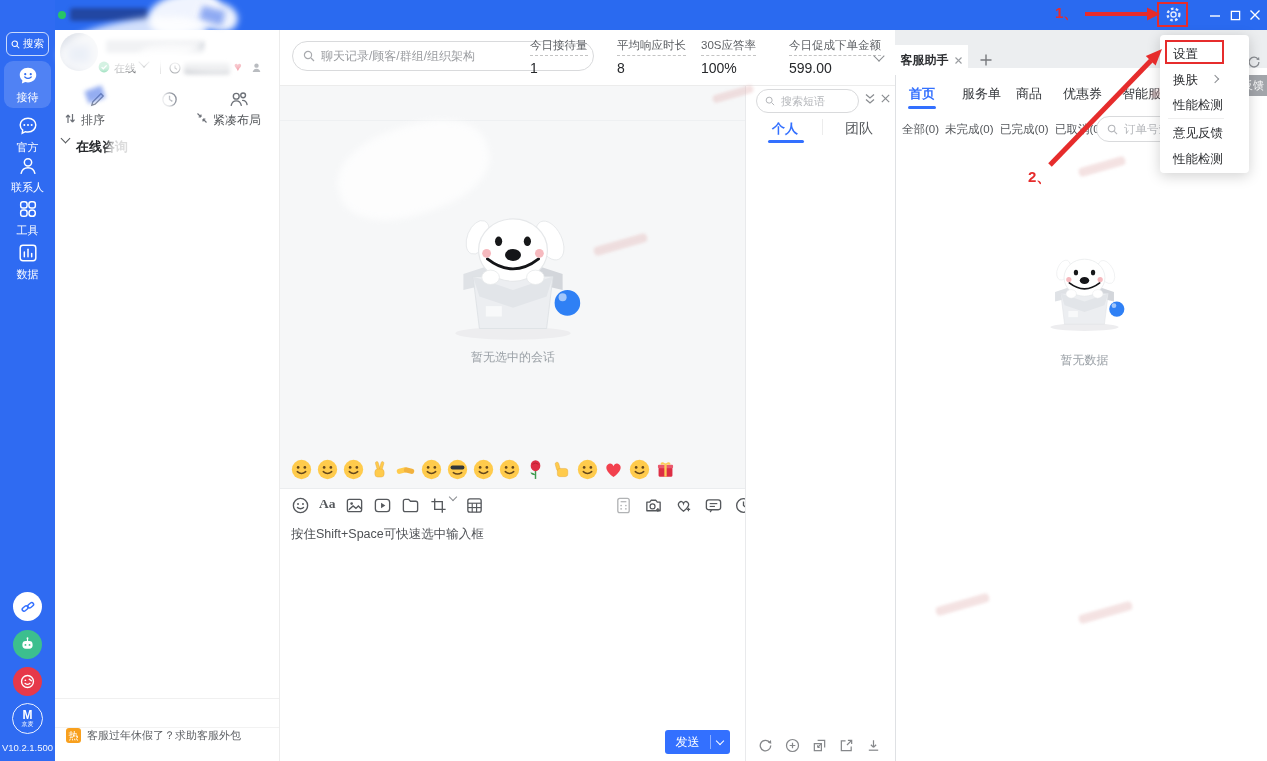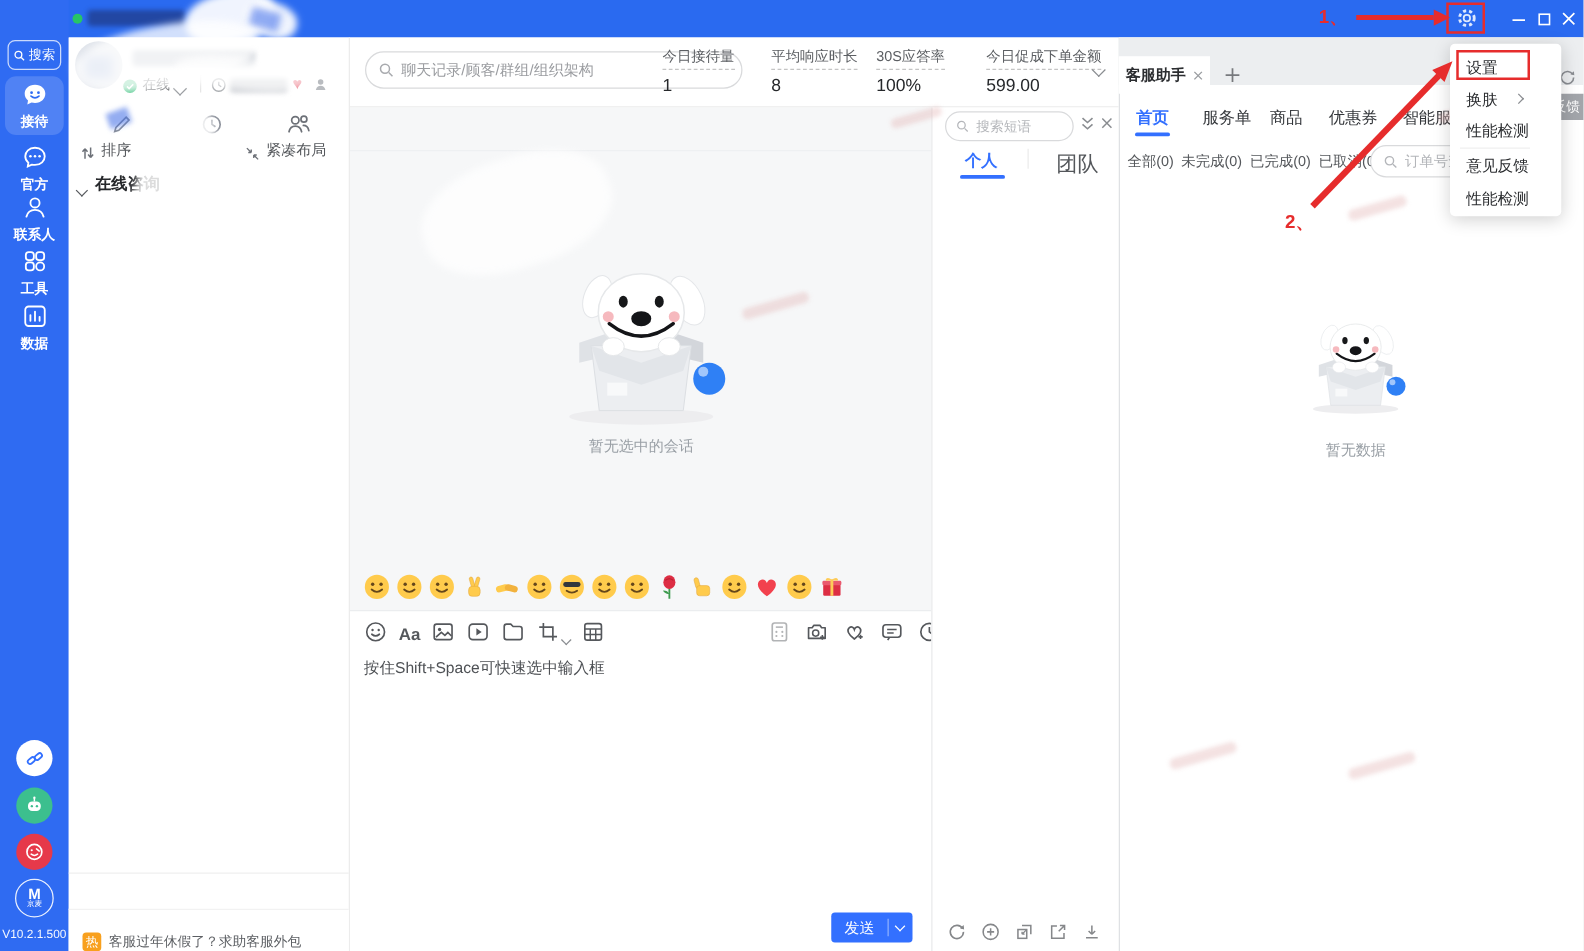--- a/index.html
+++ b/index.html
@@ -1,26 +1,26 @@
 <!DOCTYPE html>
 <html><head>
 <meta charset="utf-8">
 <style>
   html,body{margin:0;padding:0;background:#d8d8d8;font-family:"Liberation Sans","DejaVu Sans",sans-serif;}
   .app{position:relative;width:1267px;height:761px;background:#fff;overflow:hidden;margin:0 auto;}
   .ab{position:absolute;}
-  .flex{display:flex;align-items:flex-end;}
+  .flex{display:flex;align-items:flex-start;font-family:Liberation Serif, serif;}
   svg{display:block;}
   
   .titlebar{left:0;top:0;width:1267px;height:30px;background:#2a6af0;}
   .winbtn{width:22px;height:22px;display:flex;align-items:center;justify-content:center;cursor:pointer;}
   
   .rail{left:0;top:0;width:55px;height:761px;background:#2f6bf2;}
   .rail-search{left:6px;top:32px;width:41px;height:22px;border:1px solid rgba(255,255,255,.75);border-radius:6px;color:#fff;font-size:10.5px;display:flex;align-items:center;justify-content:center;gap:3px;cursor:pointer;}
-  .rail-item{left:0;width:55px;color:#fff;font-size:11px;text-align:center;cursor:pointer;font-weight:bold;}
+  .rail-item{left:0;width:55px;color:#fff;font-size:11px;text-align:center;cursor:pointer;}
   .rail-item .ico{margin:0 auto 3px auto;width:22px;height:22px;}
   .rail-active{position:absolute;left:4px;width:47px;border-radius:9px;background:rgba(255,255,255,.16);}
   .railcirc{border-radius:50%;display:flex;align-items:center;justify-content:center;cursor:pointer;}
   
   .listcol{left:55px;top:30px;width:225px;height:731px;background:#fff;border-right:1px solid #ececec;box-sizing:border-box;}
   .censor{border-radius:3px;filter:blur(2px);}
   .scribble{background:rgba(255,255,255,.93);border-radius:45%;filter:blur(3px);pointer-events:none;}
   .watermark{background:rgba(226,180,180,.38);border-radius:4px;filter:blur(1.5px);transform:rotate(-16deg);pointer-events:none;}
   
   .statsbar{left:280px;top:30px;width:615px;height:56px;background:#fff;border-bottom:1px solid #ececec;box-sizing:border-box;}
@@ -495,21 +495,21 @@
   </div>
   <svg class="ab" style="left:864px;top:92px;cursor:pointer;" width="12" height="14" viewBox="0 0 12 14">
       <path d="M2 2.5 L6 6 L10 2.5 M2 7.5 L6 11 L10 7.5" stroke="#8a8d91" stroke-width="1.3" fill="none"></path>
     </svg>
   <svg class="ab" style="left:880px;top:93px;cursor:pointer;" width="11" height="11" viewBox="0 0 12 12">
       <path d="M2 2 L10 10 M10 2 L2 10" stroke="#8a8d91" stroke-width="1.3"></path>
     </svg>
   <div class="ab ptab-active" style="left:772px;top:120px;font-size:13px;cursor:pointer;">个人</div>
   <div class="ab" style="left:768px;top:140px;width:36px;height:3px;border-radius:2px;background:#3370ff;"></div>
   <div class="ab" style="left:822px;top:119px;width:1px;height:16px;background:#ececec;"></div>
-  <div class="ab" style="left:845px;top:120px;font-size:17px;color:#54575b;cursor:pointer;">团队</div>
+  <div class="ab" style="left:845px;top:120px;font-size:14px;color:#54575b;cursor:pointer;">团队</div>
   <div class="ab flex" style="left:758px;top:738px;gap:12px;">
     <svg width="15" height="15" viewBox="0 0 16 16" style="cursor:pointer">
         <path d="M12.8 5.2 A5.6 5.6 0 1 0 13.6 8" fill="none" stroke="#85878a" stroke-width="1.4"></path>
         <polygon points="13.8,2.2 14.2,6 10.6,5" fill="#85878a"></polygon>
       </svg>
     <svg width="15" height="15" viewBox="0 0 16 16" style="cursor:pointer">
         <circle cx="8" cy="8" r="6.4" fill="none" stroke="#85878a" stroke-width="1.3"></circle>
         <path d="M8 5 V11 M5 8 H11" stroke="#85878a" stroke-width="1.3"></path>
       </svg>
     <svg width="15" height="15" viewBox="0 0 16 16" style="cursor:pointer">

